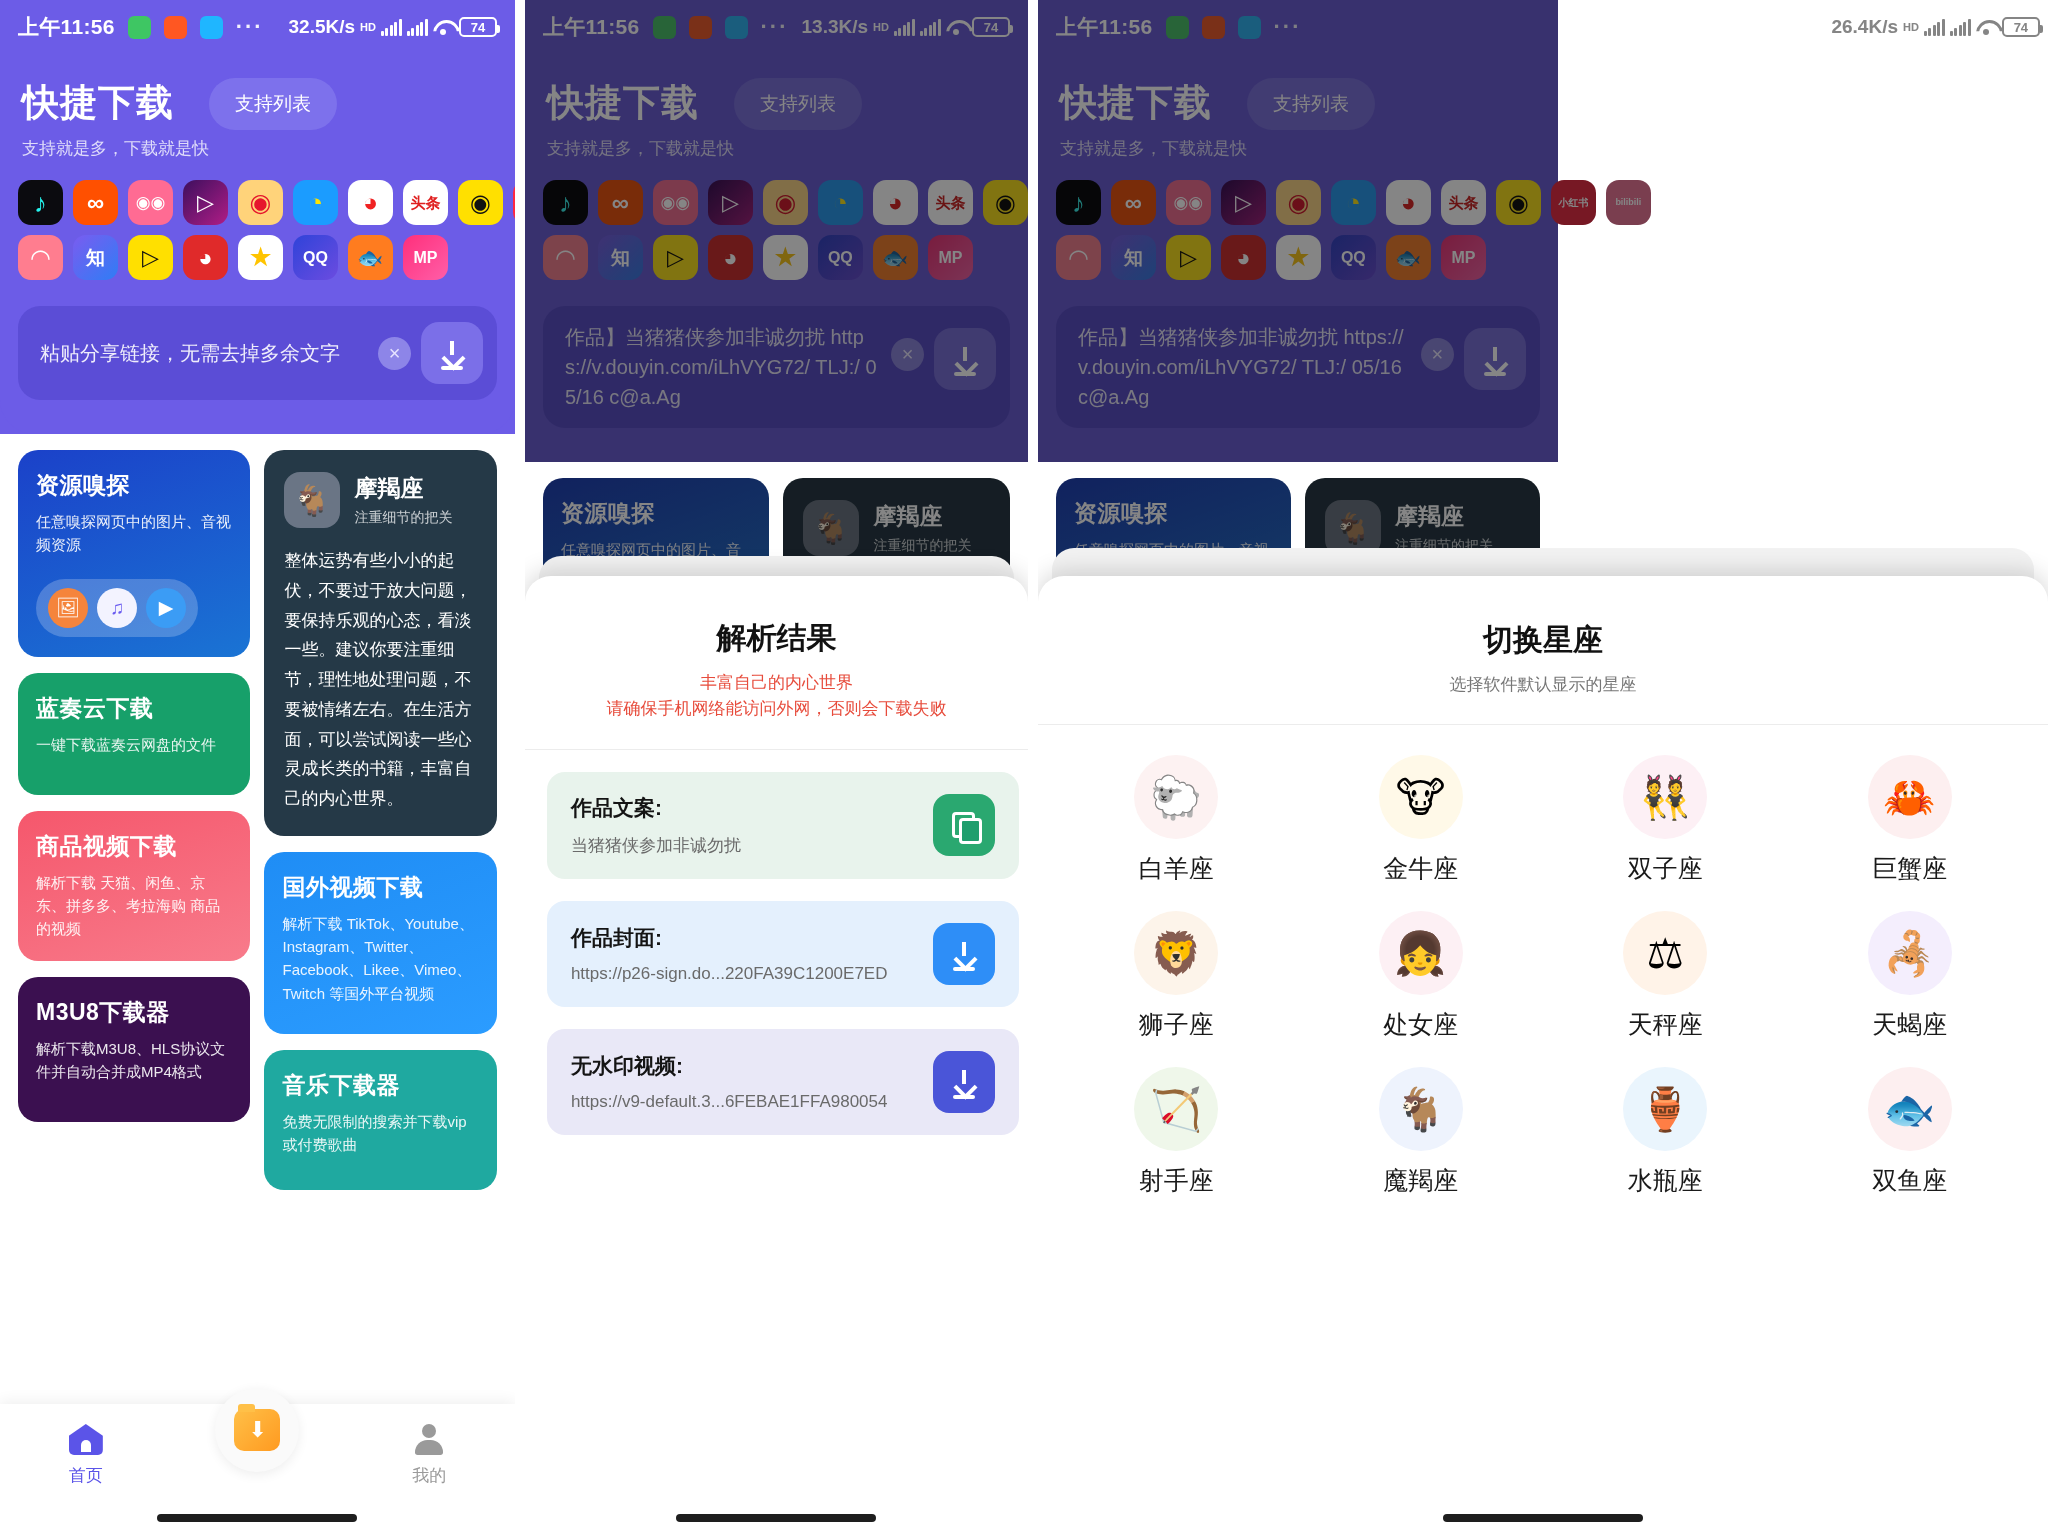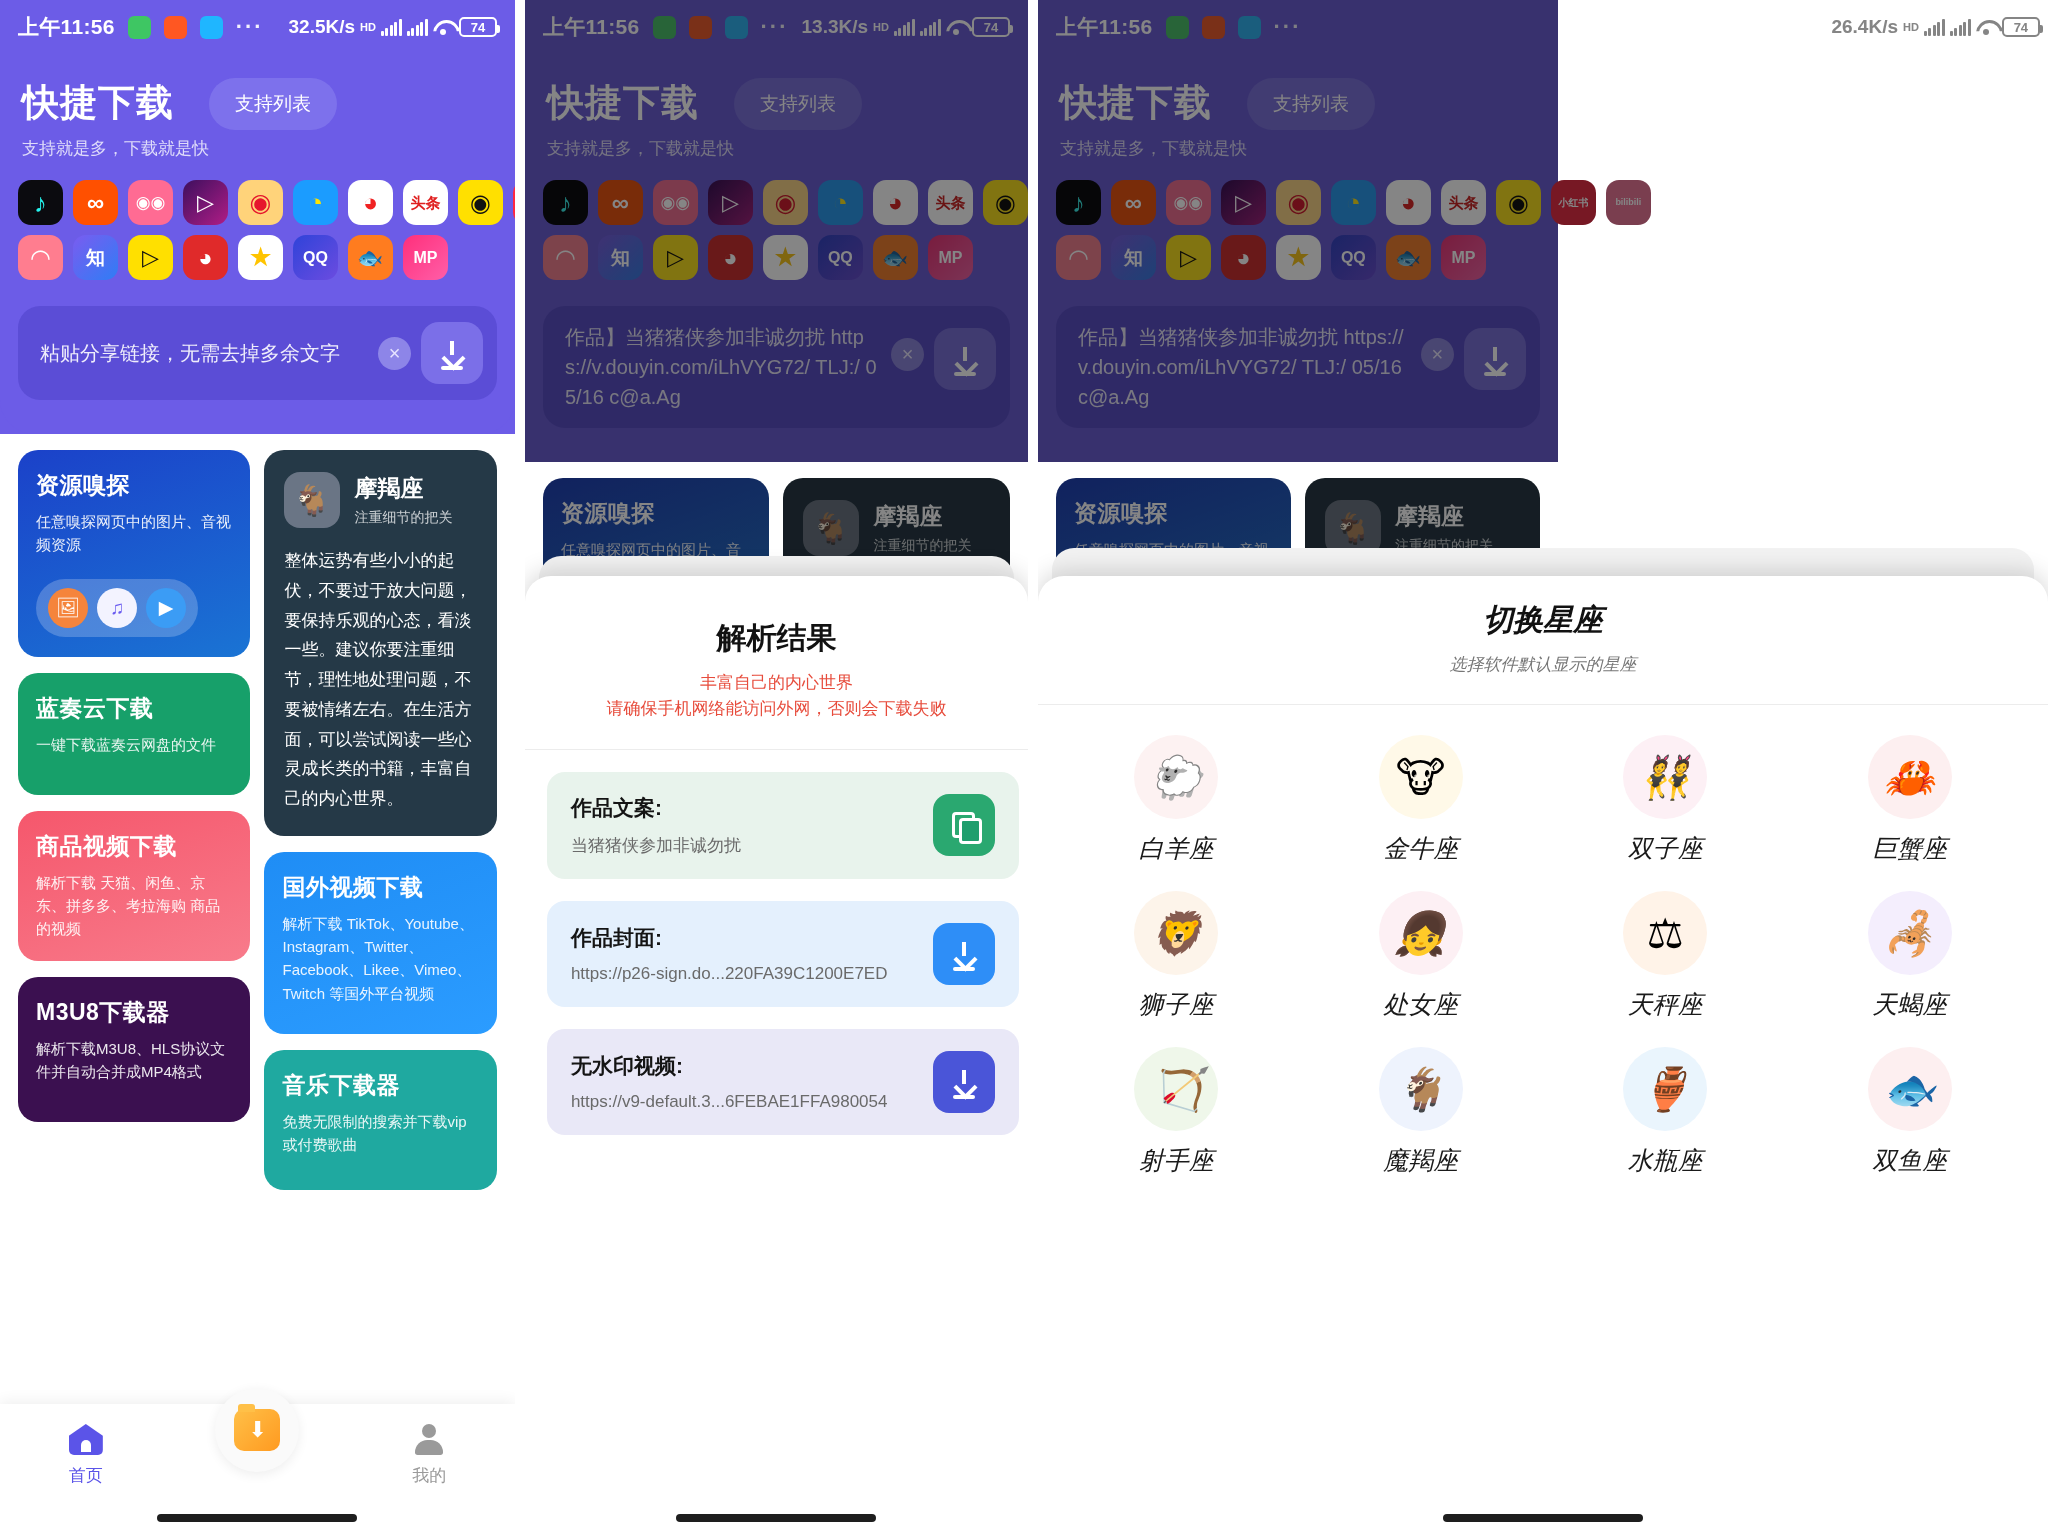--- a/index.html
+++ b/index.html
@@ -550,21 +550,21 @@
             </div>
             <div class="horo-body">整体运势有些小小的起伏，不要过于放大问题，要保持乐观的心态，看淡一些。建议你要注重细节，理性地处理问题，不要被情绪左右。在生活方面，可以尝试阅读一些心灵成长类的书籍，丰富自己的内心世界。</div>
           </div>
         </div>
       </div>
     </div>
 
     <div class="sheet-stack2" style="bottom:952px;"></div>
     <div class="sheet-stack1" style="bottom:954px;"></div>
 
-    <div class="sheet" style="height:960px;padding-top:24px;font-style:italic;">
+    <div class="sheet" style="height:960px;padding-top:44px;">
       <div class="sheet-title">切换星座</div>
       <div class="sheet-sub" style="color:#777">选择软件默认显示的星座</div>
       <div class="sheet-hr"></div>
       <div class="zgrid">
         <div class="zcell">
           <div class="zface" style="background:#fdf2f2">🐑</div>
           <div class="zname">白羊座</div>
           </div>
         <div class="zcell">
           <div class="zface" style="background:#fff9e8">🐮</div>

